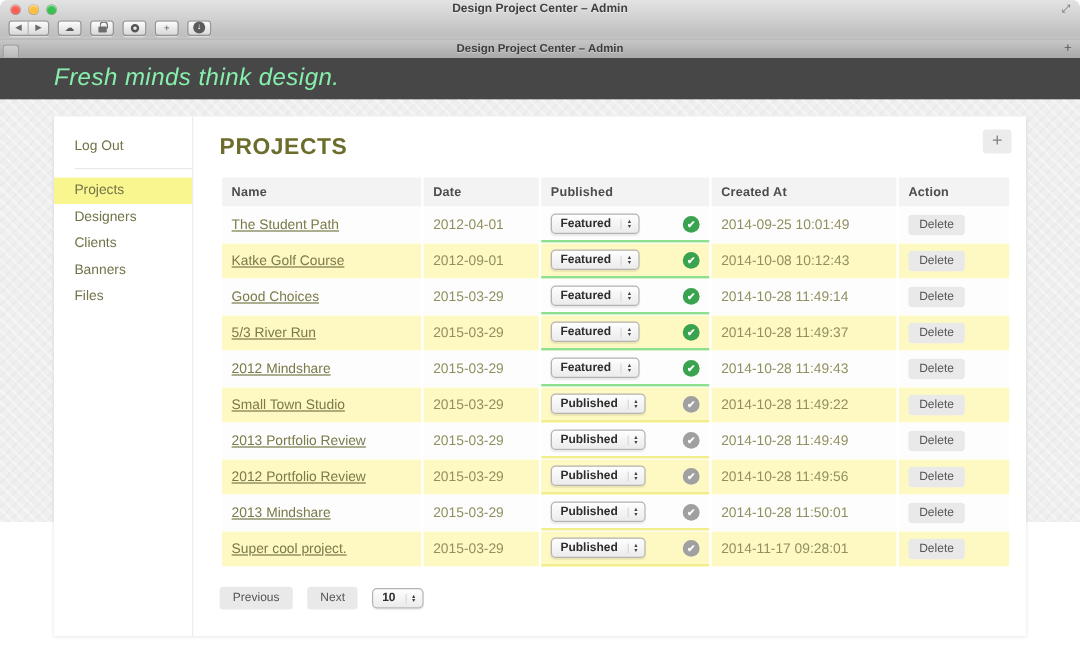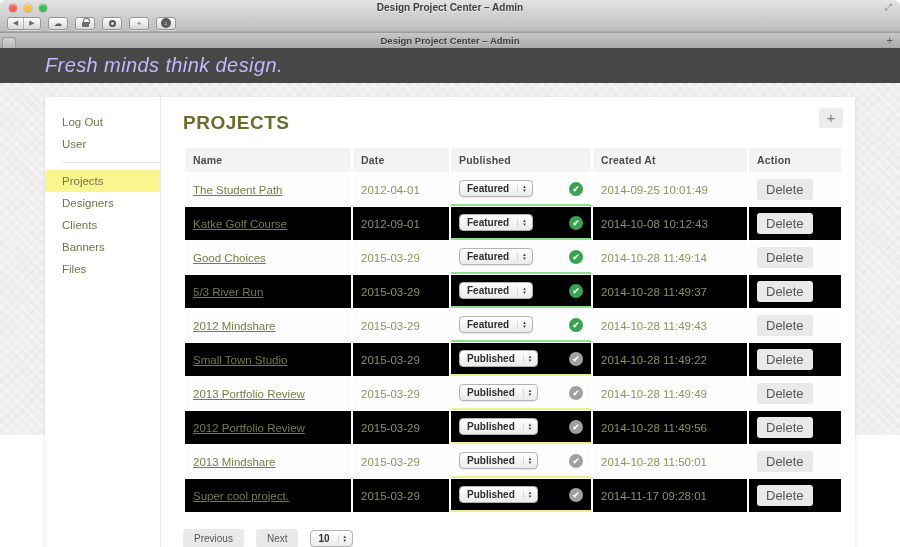--- a/index.html
+++ b/index.html
@@ -49,21 +49,21 @@
   .tabbar { height:16px; background:linear-gradient(#c7c7c7,#a9a9a9); border-top:1px solid #9d9d9d;
             position:relative; display:flex; align-items:center; justify-content:center; }
   .tab-title { font-size:9.5px; font-weight:bold; color:#3c3c3c; text-shadow:0 1px 0 rgba(255,255,255,.35); }
   .tab-frag { position:absolute; left:2px; bottom:0; width:14px; height:11px;
               background:linear-gradient(#d2d2d2,#b9b9b9); border:1px solid #9a9a9a; border-bottom:none;
               border-radius:3px 3px 0 0; }
   .tab-plus { position:absolute; right:7px; top:1px; font-size:11px; color:#555; }
 
   
   .site-header { height:35px; background:#474747; display:flex; align-items:center; padding-left:45px; }
-  .tagline { color:#c4b5fd; font-size:20px; font-style:italic; letter-spacing:.4px; }
+  .tagline { color:#86efac; font-size:20px; font-style:italic; letter-spacing:.4px; }
 
   .page { height:352px; background-color:#efefef;
           background-image:repeating-linear-gradient(45deg, rgba(255,255,255,.35) 0 2px, transparent 2px 7px),
                            repeating-linear-gradient(-45deg, rgba(0,0,0,.018) 0 2px, transparent 2px 7px);
           padding-top:14px; }
   .card { margin:0 45px; width:810px; min-height:422px; background:#fff;
           box-shadow:0 1px 3px rgba(0,0,0,.13); display:flex; }
 
   .sidebar { width:116px; flex:none; border-right:1px solid #ececec; padding-top:14px; }
   .side-item { display:block; padding:4px 0 4px 17px; font-size:11.5px; color:#73734a;
@@ -74,33 +74,33 @@
   .main { flex:1; padding:15px 14px 0 22px; position:relative; }
   .page-title { font-size:19px; font-weight:bold; color:#6c6c2c; letter-spacing:.5px; }
   .add-btn { position:absolute; top:11px; right:14px; width:24px; height:20px; background:#ececec;
              border-radius:3px; color:#818181; font-size:15px; line-height:19px; text-align:center; }
 
   table { width:100%; border-collapse:separate; border-spacing:2px 1px; margin-top:13px; table-layout:fixed; }
   th { background:#f3f3f3; font-size:10.5px; font-weight:bold; color:#4c4c4c; text-align:left;
        padding:6px 8px; letter-spacing:.2px; }
   td { font-size:11.5px; padding:6px 8px; vertical-align:middle; height:27px; }
   tr.odd td { background:#fdfdfd; }
-  tr.even td { background:#000000; }
+  tr.even td { background:#fef9c3; }
   td.c-name a { color:#7a7a49; text-decoration:underline; }
   td.c-date, td.c-created { color:#90905e; }
   td.c-pub { padding:3px 8px; border-bottom:2px solid #a16207; }
   .pub-inner { display:flex; align-items:center; justify-content:space-between; }
   .select { display:inline-flex; align-items:center; gap:8px; border:1px solid #b2b2b2; border-radius:4px;
             background:linear-gradient(#fefefe,#ebebeb); padding:2px 5px 2px 7px; font-size:10px;
             font-weight:bold; color:#2e2e2e; box-shadow:0 1px 1px rgba(0,0,0,.08); }
   .arrows { display:flex; flex-direction:column; font-size:4.5px; line-height:4px; color:#3f3f3f;
             padding-left:4px; border-left:1px solid #d7d7d7; }
   .check { width:14px; height:14px; border-radius:50%; color:#fff; font-size:8.5px; font-weight:bold;
            display:flex; align-items:center; justify-content:center; flex:none; }
-  .btn { background:#e9e9e9; border-radius:3px; padding:3px 9px; font-size:13px; color:#555;
+  .btn { background:#e9e9e9; border-radius:3px; padding:3px 9px; font-size:10px; color:#555;
          display:inline-block; }
   .pagination { display:flex; gap:12px; align-items:center; margin-top:16px; padding-bottom:22px; }
   .page-btn { background:#e9e9e9; border-radius:3px; padding:4px 11px; font-size:10px; color:#555; }
 </style>
 </head>
 <body>
 
 <div id="window">
 
   <div class="chrome">
@@ -144,21 +144,20 @@
 
   <div class="site-header">
     <span class="tagline">Fresh minds think design.</span>
   </div>
 
   <div class="page">
     <div class="card">
 
       <div class="sidebar">
           <a class="side-item">Log Out</a>
-          <a class="side-item">User</a>
           <div class="side-divider"></div>
           <a class="side-item active" style="background: rgb(249, 246, 143);">Projects</a>
           <a class="side-item">Designers</a>
           <a class="side-item">Clients</a>
           <a class="side-item">Banners</a>
           <a class="side-item">Files</a>
         </div>
 
       <div class="main">
         <div class="page-title">PROJECTS</div>

